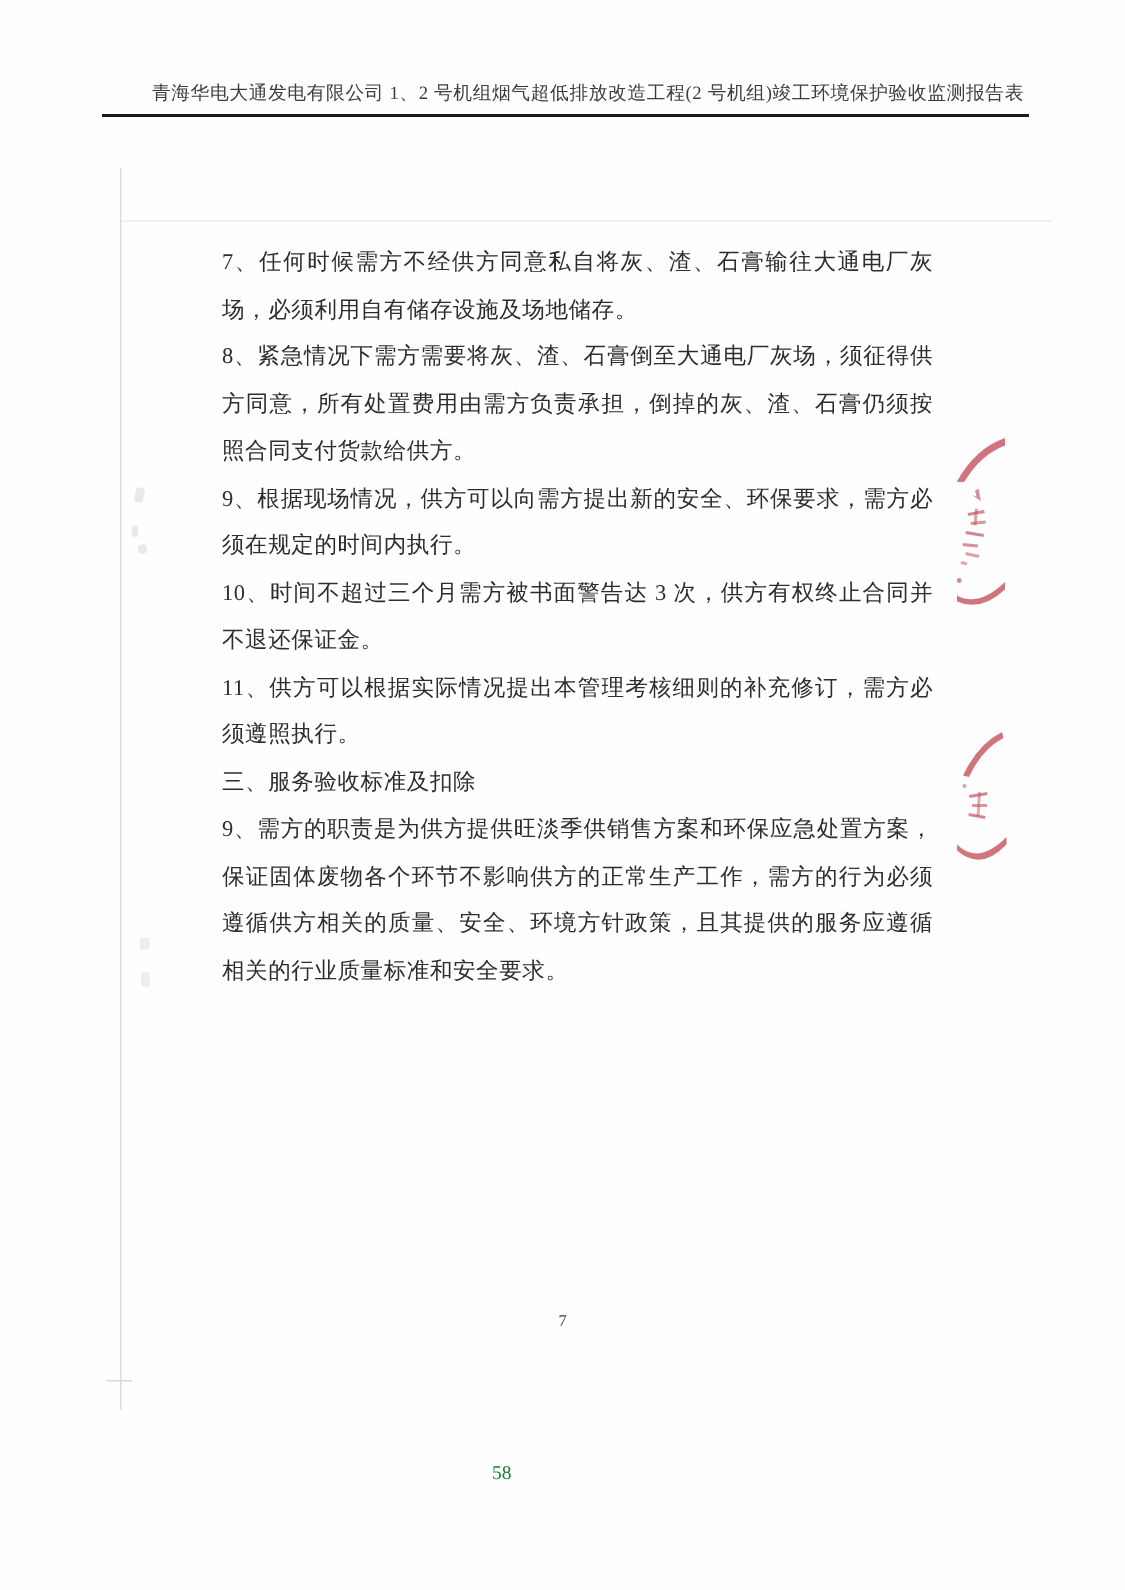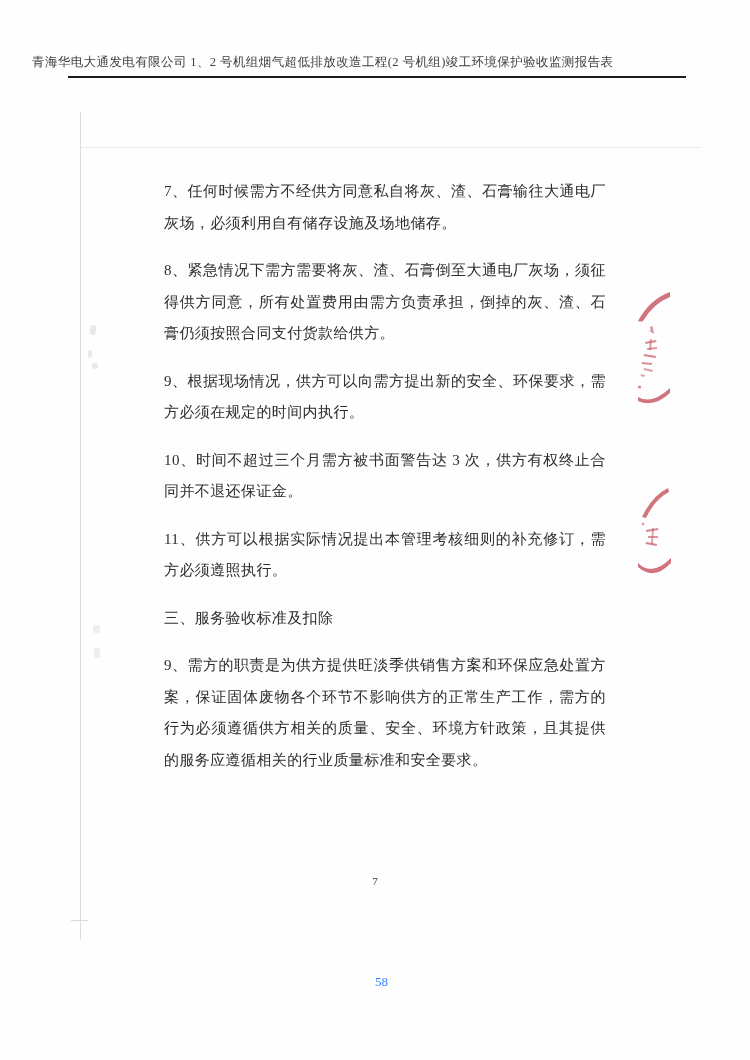--- a/index.html
+++ b/index.html
@@ -14,22 +14,23 @@
   .page {
     position: relative;
     width: 750px;
     height: 1060px;
     background: #fefefe;
   }
   
   .report-header-title {
     position: absolute;
     top: 54px;
-    left: 32px;
+    left: 57px;
     width: 670px;
+    text-align: center;
     font-size: 12.5px;
     letter-spacing: 0.4px;
     color: #3d3d3d;
     white-space: nowrap;
   }
   .header-rule {
     position: absolute;
     top: 76px;
     left: 68px;
     width: 618px;
@@ -66,43 +67,43 @@
     position: absolute;
     left: 148px;
     top: 160px;
     width: 474px;
     font-size: 15px;
     line-height: 31.5px;
     color: #2d2d2d;
     letter-spacing: 0.4px;
   }
   .content p {
-    margin: 16px;
+    margin: 0;
     text-align: justify;
     text-align-last: left;
     word-break: break-all;
   }
   
   .inner-page-number {
     position: absolute;
     left: 345px;
     top: 875px;
     width: 60px;
     text-align: center;
     font-size: 11px;
     color: #3c3c3c;
   }
   .footer-page-number {
     position: absolute;
     left: 328px;
     top: 974px;
     width: 60px;
-    text-align: right;
+    text-align: left;
     font-size: 13px;
-    color: #3b82f6;
+    color: #15803d;
   }
   
   .seal-upper { position: absolute; left: 636px; top: 290px; width: 36px; height: 116px; }
   .seal-lower { position: absolute; left: 634px; top: 486px; width: 38px; height: 94px; }
   
   .smudge {
     position: absolute;
     background: #d7d7d7;
     opacity: 0.55;
     border-radius: 2px;

